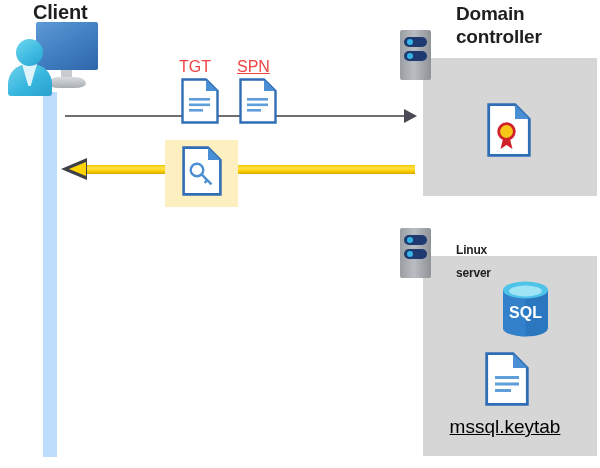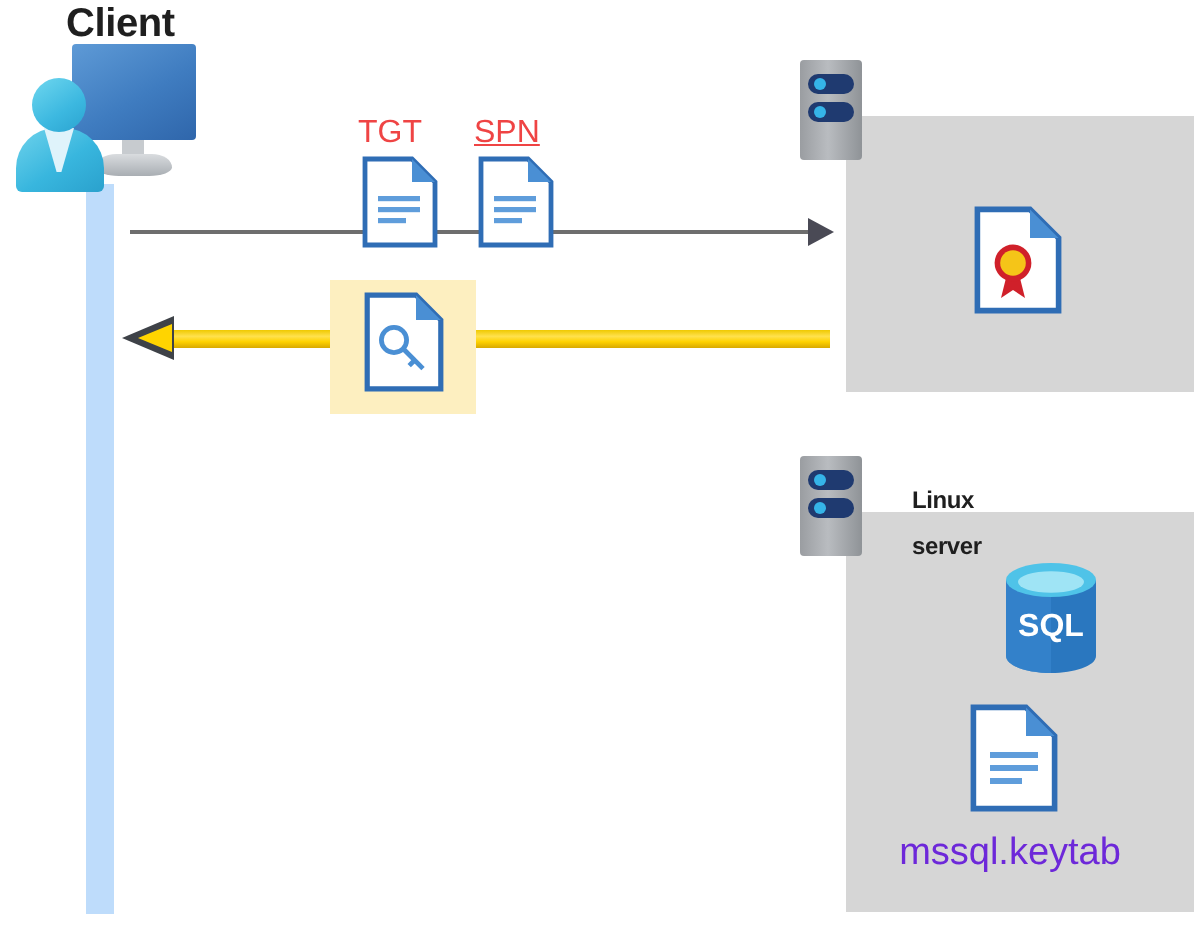--- a/index.html
+++ b/index.html
@@ -13,21 +13,21 @@
 
   
   .title{
     font-weight:bold;color:#1f1f1f;letter-spacing:-0.2px;
   }
   .t-client{left:33px;top:0px;font-size:20px;line-height:24px;}
   .t-dc{left:456px;top:2px;font-size:19px;line-height:23px;width:140px;font-weight:bold;}
   .t-linux{left:456px;top:239px;font-size:12px;line-height:23px;}
   .t-keytab{
     left:420px;top:415px;width:170px;text-align:center;
-    font-size:19px;color:#6d28d9;line-height:24px;
+    font-size:19px;color:#000000;line-height:24px;text-decoration:underline;
   }
   .doclabel{font-size:16px;color:#ef4444;line-height:19px;}
   .l-tgt{left:179px;top:57px;}
   .l-spn{left:237px;top:57px;text-decoration:underline;}
 
   
   .panel{background:#d6d6d6;}
   .panel-dc{left:423px;top:58px;width:174px;height:138px;}
   .panel-linux{left:423px;top:256px;width:174px;height:200px;}
 
@@ -181,20 +181,22 @@
 
   <div class="abs srv srv-dc">
     <div class="srv-bar b1">
         <span class="srv-dot"></span>
       </div>
     <div class="srv-bar b2">
         <span class="srv-dot"></span>
       </div>
   </div>
   <div class="abs title t-dc">
+    <div>Domain</div>
+    <div>controller</div>
   </div>
 
   <div class="doc d-cert">
     <svg width="44" height="54" viewBox="0 0 44 54">
       <path d="M1.7 1.7 H28 L42.3 16 V52.3 H1.7 Z" fill="#ffffff" stroke="#2f6db5" stroke-width="2.8"></path>
       <path d="M28 1.7 L42.3 16 H28 Z" fill="#4a8fd4"></path>
       <path d="M17 32 L13.5 46 L19.5 42 L25.5 46 L22 32 Z" fill="#d0202a"></path>
       <circle cx="19.5" cy="28.5" r="9.2" fill="#d0202a"></circle>
       <circle cx="19.5" cy="28.5" r="6.4" fill="#f5c518"></circle>
     </svg>

